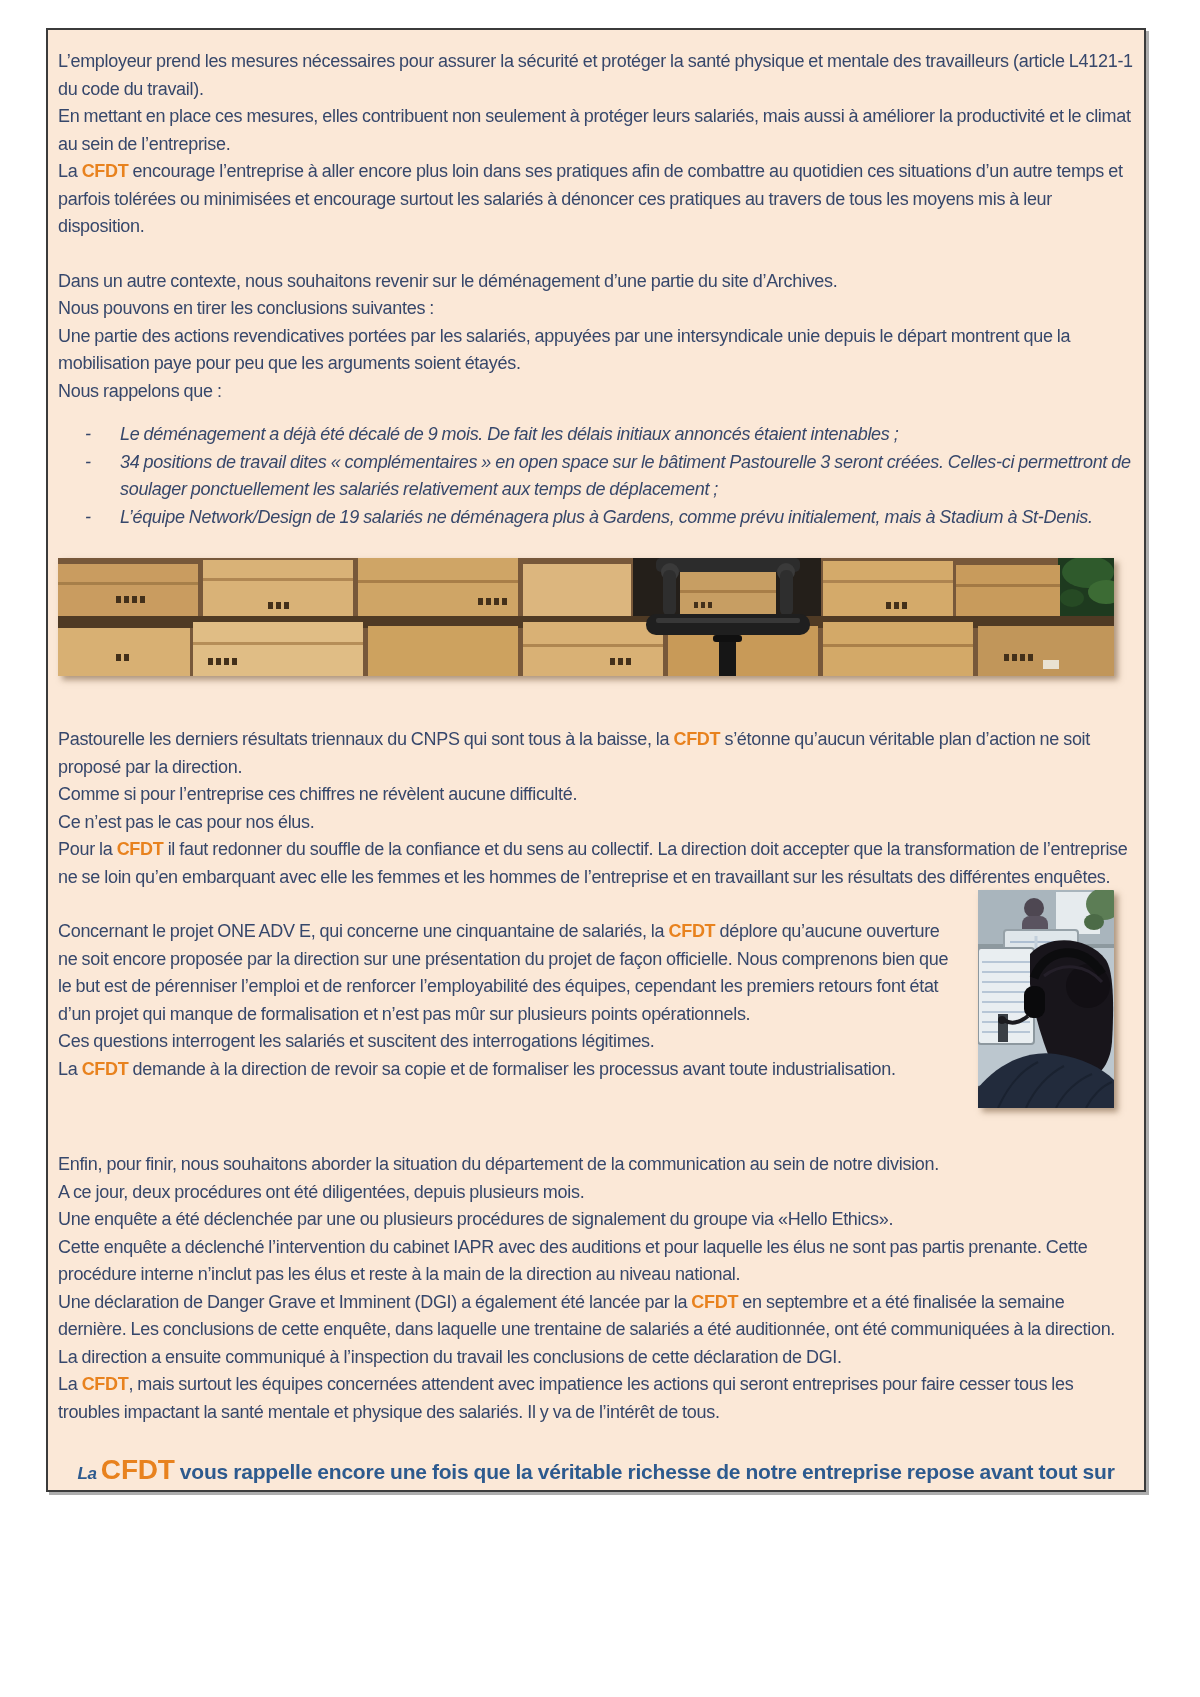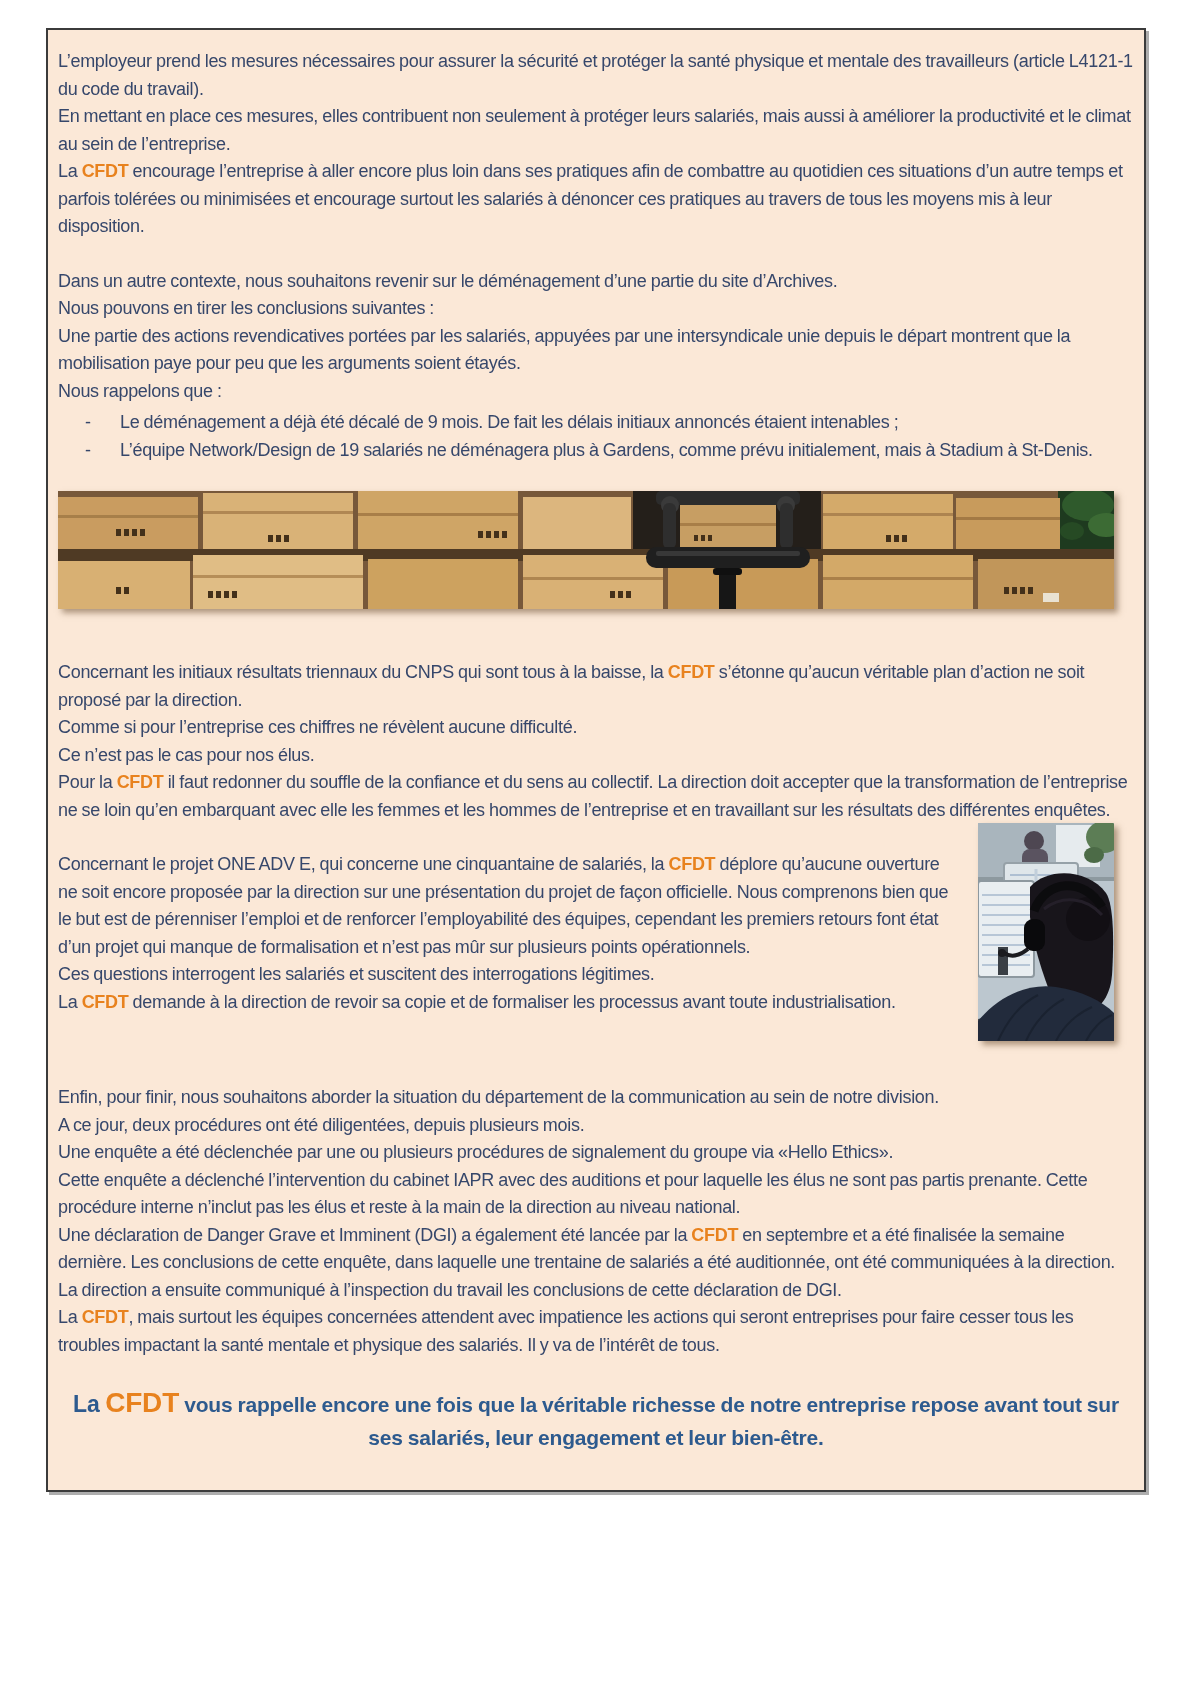--- a/index.html
+++ b/index.html
@@ -22,21 +22,21 @@
     border:2px solid var(--border);
     box-shadow:3px 3px 0 #ADADAD;
     padding:18px 10px 0 10px;
     color:var(--text);
     font-size:18px;letter-spacing:-0.3px;word-spacing:-0.5px;
     line-height:27.5px;
     overflow:hidden;
   }
   .panel p{margin:0;white-space:pre-wrap;}
   .gap-after{margin-bottom:27px !important;}
-  ul.dash{list-style:none;margin:4px 0 27px 0;padding:0 0 0 62px;}
+  ul.dash{list-style:none;margin:16px 0 27px 0;padding:0 0 0 62px;font-style:italic;}
   ul.dash li{position:relative;white-space:pre-wrap;}
   ul.dash li::before{content:"-";position:absolute;left:-35px;top:0;}
   .brand{color:var(--accent);font-weight:bold;}
   .boxes-img{
     width:1056px;height:118px;margin:4px 0 50px 0;
     box-shadow:4px 4px 6px rgba(100,70,40,.5);
     font-size:0;line-height:0;
   }
   .boxes-img svg{display:block;width:100%;height:100%;}
   .wrapblock::after{content:"";display:block;clear:both;}
@@ -46,39 +46,40 @@
     box-shadow:4px 4px 6px rgba(100,70,40,.5);
     font-size:0;line-height:0;
   }
   .person-img svg{display:block;width:100%;height:100%;}
   .closing{
     margin-top:8px !important;
     text-align:center;font-weight:bold;
     color:var(--closing);
     font-size:21px;line-height:33px;letter-spacing:-0.2px;
   }
-  .closing .lead{font-size:23px;}
+  .closing .lead{font-size:17px;font-style:italic;}
   .closing .brand-lg{color:var(--accent);font-size:28px;font-weight:bold;}
 </style>
 </head>
 <body>
 
 <div class="panel">
 
   <p class="gap-after"><span>L’employeur prend les mesures nécessaires pour assurer la sécurité et protéger la santé physique et mentale des travailleurs (article L4121-1 du code du travail).
 En mettant en place ces mesures, elles contribuent non seulement à protéger leurs salariés, mais aussi à améliorer la productivité et le climat au sein de l’entreprise.
 La </span><span class="brand">CFDT</span><span> encourage l’entreprise à aller encore plus loin dans ses pratiques afin de combattre au quotidien ces situations d’un autre temps et parfois tolérées ou minimisées et encourage surtout les salariés à dénoncer ces pratiques au travers de tous les moyens mis à leur disposition.</span></p>
 
   <p><span>Dans un autre contexte, nous souhaitons revenir sur le déménagement d’une partie du site d’Archives.
 Nous pouvons en tirer les conclusions suivantes :
 Une partie des actions revendicatives portées par les salariés, appuyées par une intersyndicale unie depuis le départ montrent que la mobilisation paye pour peu que les arguments soient étayés.
 Nous rappelons que :</span></p>
 
   <ul class="dash">
     <li><span>Le déménagement a déjà été décalé de 9 mois. De fait les délais initiaux annoncés étaient intenables ;</span></li>
+    <li><span>34 positions de travail dites « complémentaires » en open space sur le bâtiment Pastourelle 3 seront créées. Celles-ci permettront de soulager ponctuellement les salariés relativement aux temps de déplacement ;</span></li>
     <li><span>L’équipe Network/Design de 19 salariés ne déménagera plus à Gardens, comme prévu initialement, mais à Stadium à St-Denis.</span></li>
   </ul>
 
 
   <div class="boxes-img">
     <svg viewBox="0 0 1056 118" preserveAspectRatio="none">
       <rect x="0" y="0" width="1056" height="118" fill="#77583A"></rect>
 
       <rect x="1000" y="0" width="56" height="72" fill="#1E3A1F"></rect>
       <ellipse cx="1030" cy="14" rx="26" ry="16" fill="#2F5A2C"></ellipse>
@@ -153,21 +154,21 @@
       <rect x="636" y="44" width="4" height="6" fill="#43301A"></rect>
         <rect x="643" y="44" width="4" height="6" fill="#43301A"></rect>
         <rect x="650" y="44" width="4" height="6" fill="#43301A"></rect>
       <rect x="588" y="56" width="164" height="21" rx="10" fill="#1F1F1F"></rect>
       <rect x="598" y="60" width="144" height="5" rx="2" fill="#383838"></rect>
       <rect x="661" y="77" width="17" height="41" fill="#161616"></rect>
       <rect x="655" y="77" width="29" height="7" rx="3" fill="#101010"></rect>
     </svg>
   </div>
 
-  <p class="gap-after"><span>Concernant les initiaux résultats triennaux du CNPS qui sont tous à la baisse, la </span><span class="brand">CFDT</span><span> s’étonne qu’aucun véritable plan d’action ne soit proposé par la direction.
+  <p class="gap-after"><span>Pastourelle les derniers résultats triennaux du CNPS qui sont tous à la baisse, la </span><span class="brand">CFDT</span><span> s’étonne qu’aucun véritable plan d’action ne soit proposé par la direction.
 Comme si pour l’entreprise ces chiffres ne révèlent aucune difficulté.
 Ce n’est pas le cas pour nos élus.
 Pour la </span><span class="brand">CFDT</span><span> il faut redonner du souffle de la confiance et du sens au collectif. La direction doit accepter que la transformation de l’entreprise ne se loin qu’en embarquant avec elle les femmes et les hommes de l’entreprise et en travaillant sur les résultats des différentes enquêtes.</span></p>
 
   <div class="wrapblock">
     <div class="person-img">
       <svg viewBox="0 0 136 218" preserveAspectRatio="none">
         <rect x="0" y="0" width="136" height="218" fill="#BCC7CF"></rect>
         <rect x="0" y="0" width="136" height="58" fill="#A9B5BD"></rect>
         <rect x="78" y="2" width="44" height="42" fill="#E6EBEE"></rect>

